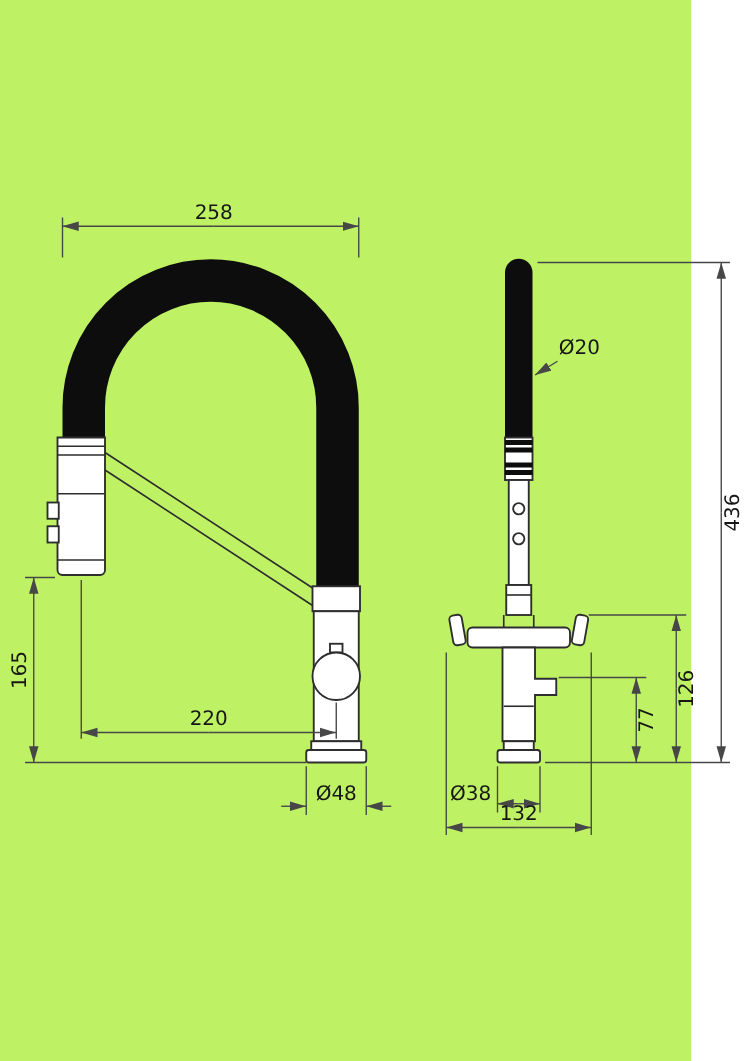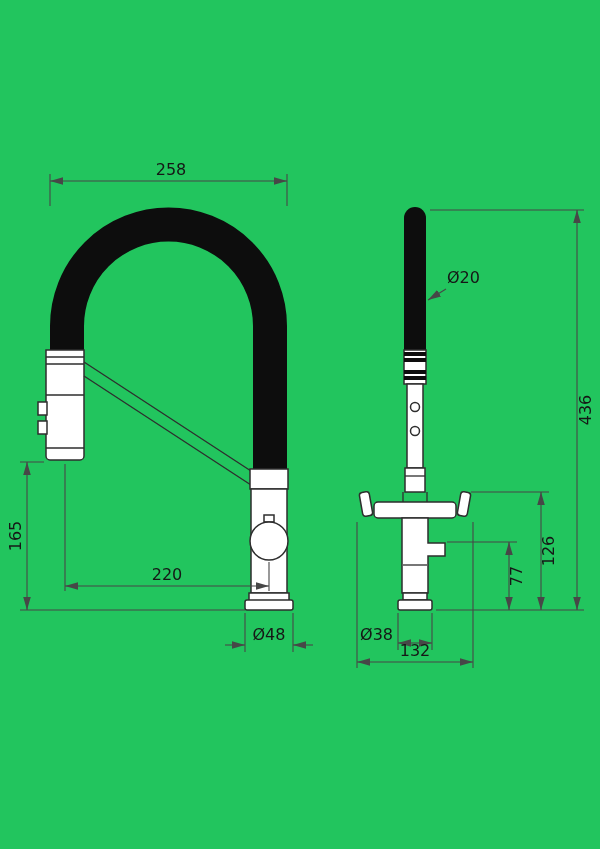--- a/index.html
+++ b/index.html
@@ -5,23 +5,23 @@
   html, body {
     margin: 0;
     padding: 0;
     background: #ffffff;
     width: 600px;
     height: 849px;
     overflow: hidden;
     font-family: "DejaVu Sans", "Liberation Sans", sans-serif;
   }
   .page {
-    width: 600px;
+    width: 553px;
     height: 849px;
-    background: #22c55e;
+    background: #bef264;
     position: relative;
   }
   svg { display: block; }
   .outline { fill: #ffffff; stroke: #2e2e2e; stroke-width: 1.5; }
   .thin    { fill: none;    stroke: #2e2e2e; stroke-width: 1.3; }
   .dim     { fill: none;    stroke: #474747; stroke-width: 1.1; }
   .hose-stroke { fill: none; stroke: #0d0d0d; stroke-width: 34; }
   .hose-fill   { fill: #0d0d0d; stroke: none; }
   .stripe      { fill: #0d0d0d; stroke: none; }
   .dim-text {

